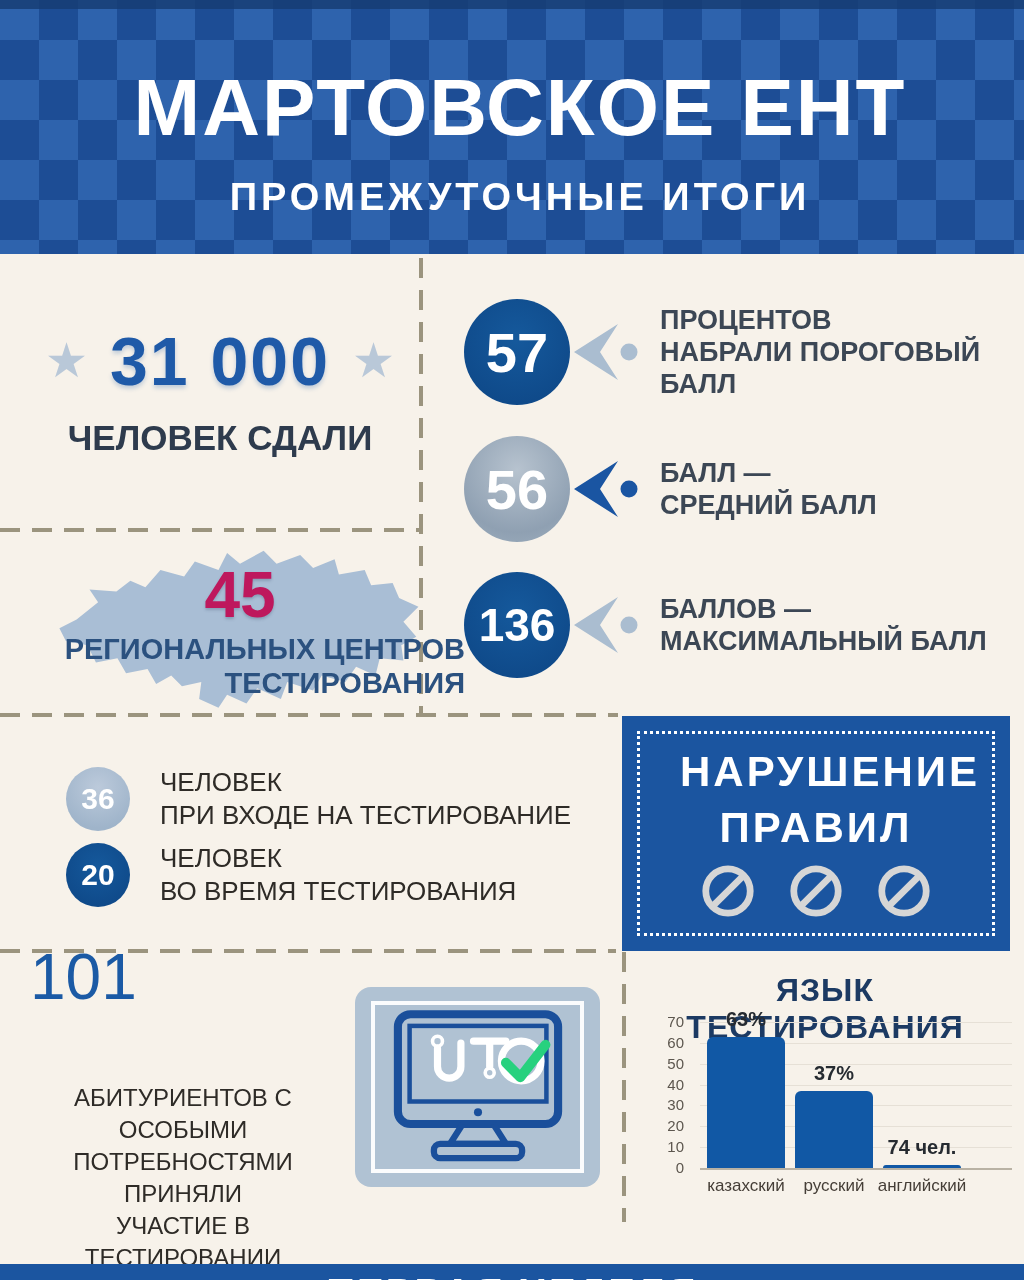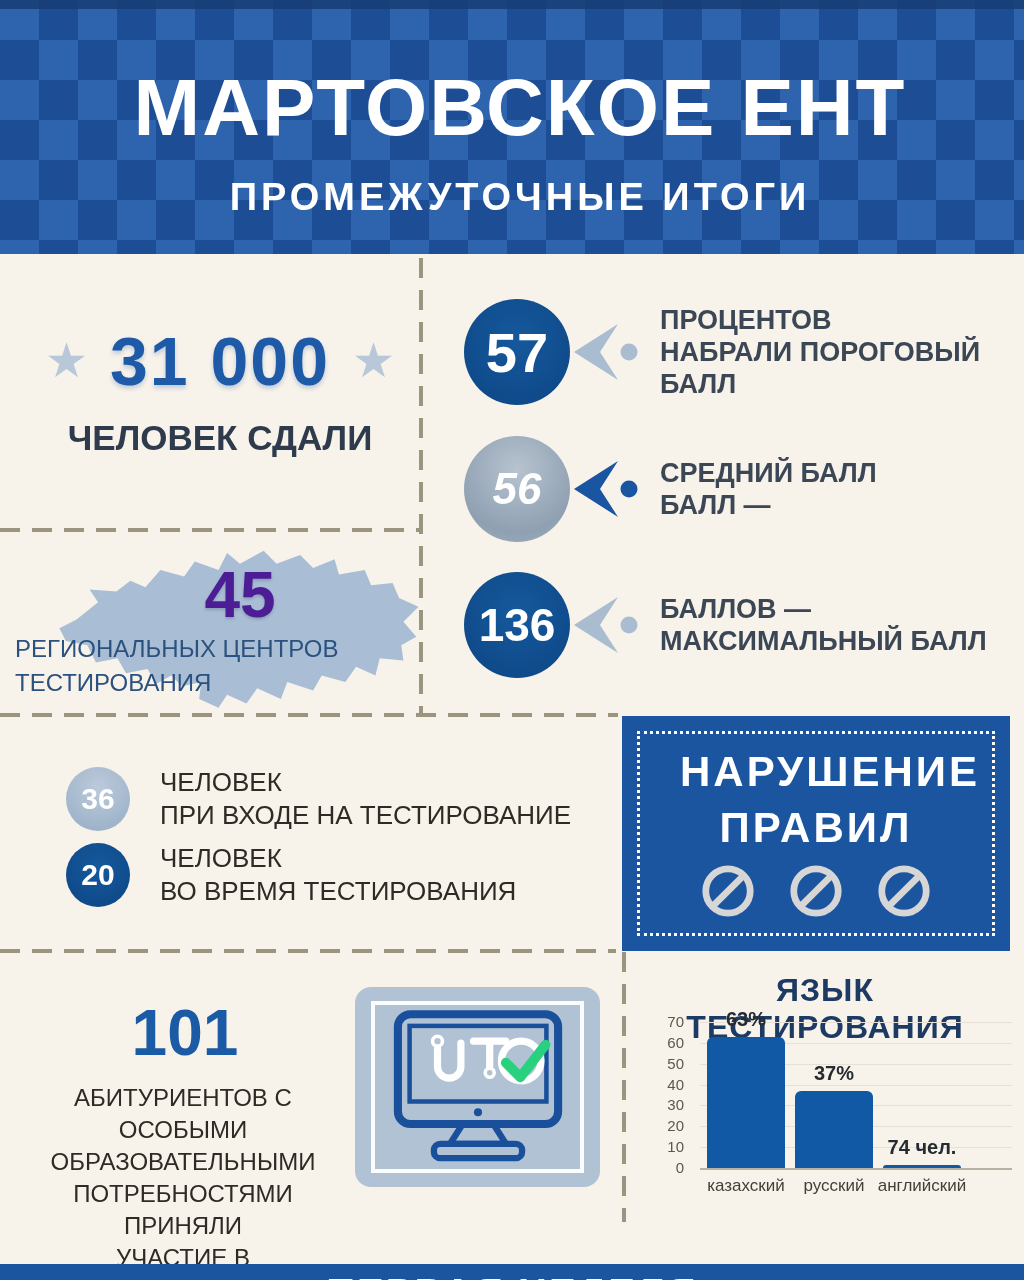--- a/index.html
+++ b/index.html
@@ -39,23 +39,23 @@
        color:#fff;font-weight:800;}
   .stat-circle.blue{background:radial-gradient(circle at 50% 38%,#15599c 0%,#0f4a8a 75%);}
   .stat-circle.gray{background:radial-gradient(circle at 50% 32%,#b7c3cf 0%,#8fa0b2 70%,#9fb0bf 100%);}
   .chev{margin-left:2px;flex:0 0 auto;}
   .stat-text{margin-left:22px;font-size:27px;line-height:32px;font-weight:700;color:#3c4755;}
 
   
   .map-wrap{position:absolute;left:55px;top:540px;width:370px;height:172px;}
   .map-wrap svg{position:absolute;left:0;top:0;}
   .map-num{position:absolute;left:0;top:18px;width:370px;text-align:center;
-       font-size:64px;font-weight:800;color:#4c1d95;text-shadow:0 2px 3px rgba(60,80,110,.3);}
-  .map-cap{position:absolute;left:-40px;top:92px;width:450px;text-align:left;
-       font-size:24px;line-height:34px;font-weight:400;color:#2b517f;}
+       font-size:64px;font-weight:800;color:#be185d;text-shadow:0 2px 3px rgba(60,80,110,.3);}
+  .map-cap{position:absolute;left:-40px;top:92px;width:450px;text-align:right;
+       font-size:29px;line-height:34px;font-weight:700;color:#2b517f;}
 
   
   .rem-row{position:absolute;left:66px;display:flex;align-items:center;}
   .rem-circle{width:64px;height:64px;border-radius:50%;flex:0 0 auto;
        display:flex;align-items:center;justify-content:center;
        color:#fff;font-size:30px;font-weight:800;}
   .rem-circle.gray{background:radial-gradient(circle at 50% 32%,#bccadb 0%,#9fb4ca 75%);}
   .rem-circle.blue{background:radial-gradient(circle at 50% 38%,#15599c 0%,#0f4a8a 75%);}
   .rem-text{margin-left:30px;font-size:26px;line-height:33px;font-weight:500;color:#2e2b27;}
 
@@ -64,22 +64,22 @@
   .viol-border{position:absolute;left:15px;top:15px;right:15px;bottom:15px;
        border:3px dotted #ffffff;}
   .viol-t1{position:absolute;left:14px;top:32px;width:100%;text-align:center;
        font-size:42px;font-weight:800;letter-spacing:3px;color:#ffffff;}
   .viol-t2{position:absolute;left:0;top:88px;width:100%;text-align:center;
        font-size:42px;font-weight:800;letter-spacing:3px;color:#ffffff;}
   .viol-icons{position:absolute;left:0;top:146px;width:100%;display:flex;
        justify-content:center;gap:30px;}
 
   
-  .sn-num{position:absolute;left:30px;top:996px;width:310px;text-align:center;
-       font-size:64px;font-weight:700;color:#1b5aa5;}
+  .sn-num{position:absolute;left:30px;top:940px;width:310px;
+       font-size:64px;font-weight:400;color:#1b5aa5;}
   .sn-text{position:absolute;left:18px;top:1082px;width:330px;text-align:center;
        font-size:24px;line-height:32px;font-weight:500;color:#2e2b27;}
 
   
   .mon-box{position:absolute;left:355px;top:987px;width:245px;height:200px;
        background:#b0c2d3;border-radius:16px;}
   .mon-inner{position:absolute;left:16px;top:14px;right:16px;bottom:14px;
        border:4px solid rgba(255,255,255,.95);}
   .mon-box svg{position:absolute;left:28px;top:20px;}
 
@@ -140,28 +140,28 @@
         <circle cx="57" cy="29" r="8.5" fill="#aabdd0"></circle>
       </svg>
       <div class="stat-text">
         <div>ПРОЦЕНТОВ</div>
         <div>НАБРАЛИ ПОРОГОВЫЙ</div>
         <div>БАЛЛ</div>
       </div>
     </div>
 
     <div class="stat-row" style="top:436px;">
-      <div class="stat-circle gray" style="font-size:44px;font-style:italic;">56</div>
+      <div class="stat-circle gray" style="font-size:56px;">56</div>
       <svg class="chev" width="66" height="58" viewBox="0 0 66 58">
         <path d="M46 1 L2 29 L46 57 L28 29 Z" fill="#1a55a2"></path>
         <circle cx="57" cy="29" r="8.5" fill="#1a55a2"></circle>
       </svg>
       <div class="stat-text">
+        <div>БАЛЛ —</div>
         <div>СРЕДНИЙ БАЛЛ</div>
-        <div>БАЛЛ —</div>
       </div>
     </div>
 
     <div class="stat-row" style="top:572px;">
       <div class="stat-circle blue" style="font-size:46px;">136</div>
       <svg class="chev" width="66" height="58" viewBox="0 0 66 58">
         <path d="M46 1 L2 29 L46 57 L28 29 Z" fill="#aabdd0"></path>
         <circle cx="57" cy="29" r="8.5" fill="#aabdd0"></circle>
       </svg>
       <div class="stat-text">
@@ -221,21 +221,20 @@
         <circle cx="30" cy="30" r="23" fill="none" stroke="#d6d6d6" stroke-width="7"></circle>
         <line x1="14" y1="46" x2="46" y2="14" stroke="#d6d6d6" stroke-width="7"></line>
       </svg>
     </div>
   </section>
 
   <section>
     <div class="sn-num">101</div>
     <div class="sn-text">
       <div>АБИТУРИЕНТОВ С ОСОБЫМИ</div>
-      <div>ОБРАЗОВАТЕЛЬНЫМИ</div>
       <div>ПОТРЕБНОСТЯМИ ПРИНЯЛИ</div>
       <div>УЧАСТИЕ В ТЕСТИРОВАНИИ</div>
     </div>
   </section>
 
   <div class="mon-box">
     <div class="mon-inner"></div>
     <svg width="190" height="162" viewBox="0 0 210 180">
       <rect x="16" y="8" width="178" height="122" rx="14" fill="none" stroke="#1a4f9b" stroke-width="9"></rect>
       <rect x="29" y="21" width="152" height="84" fill="none" stroke="#1a4f9b" stroke-width="5"></rect>

